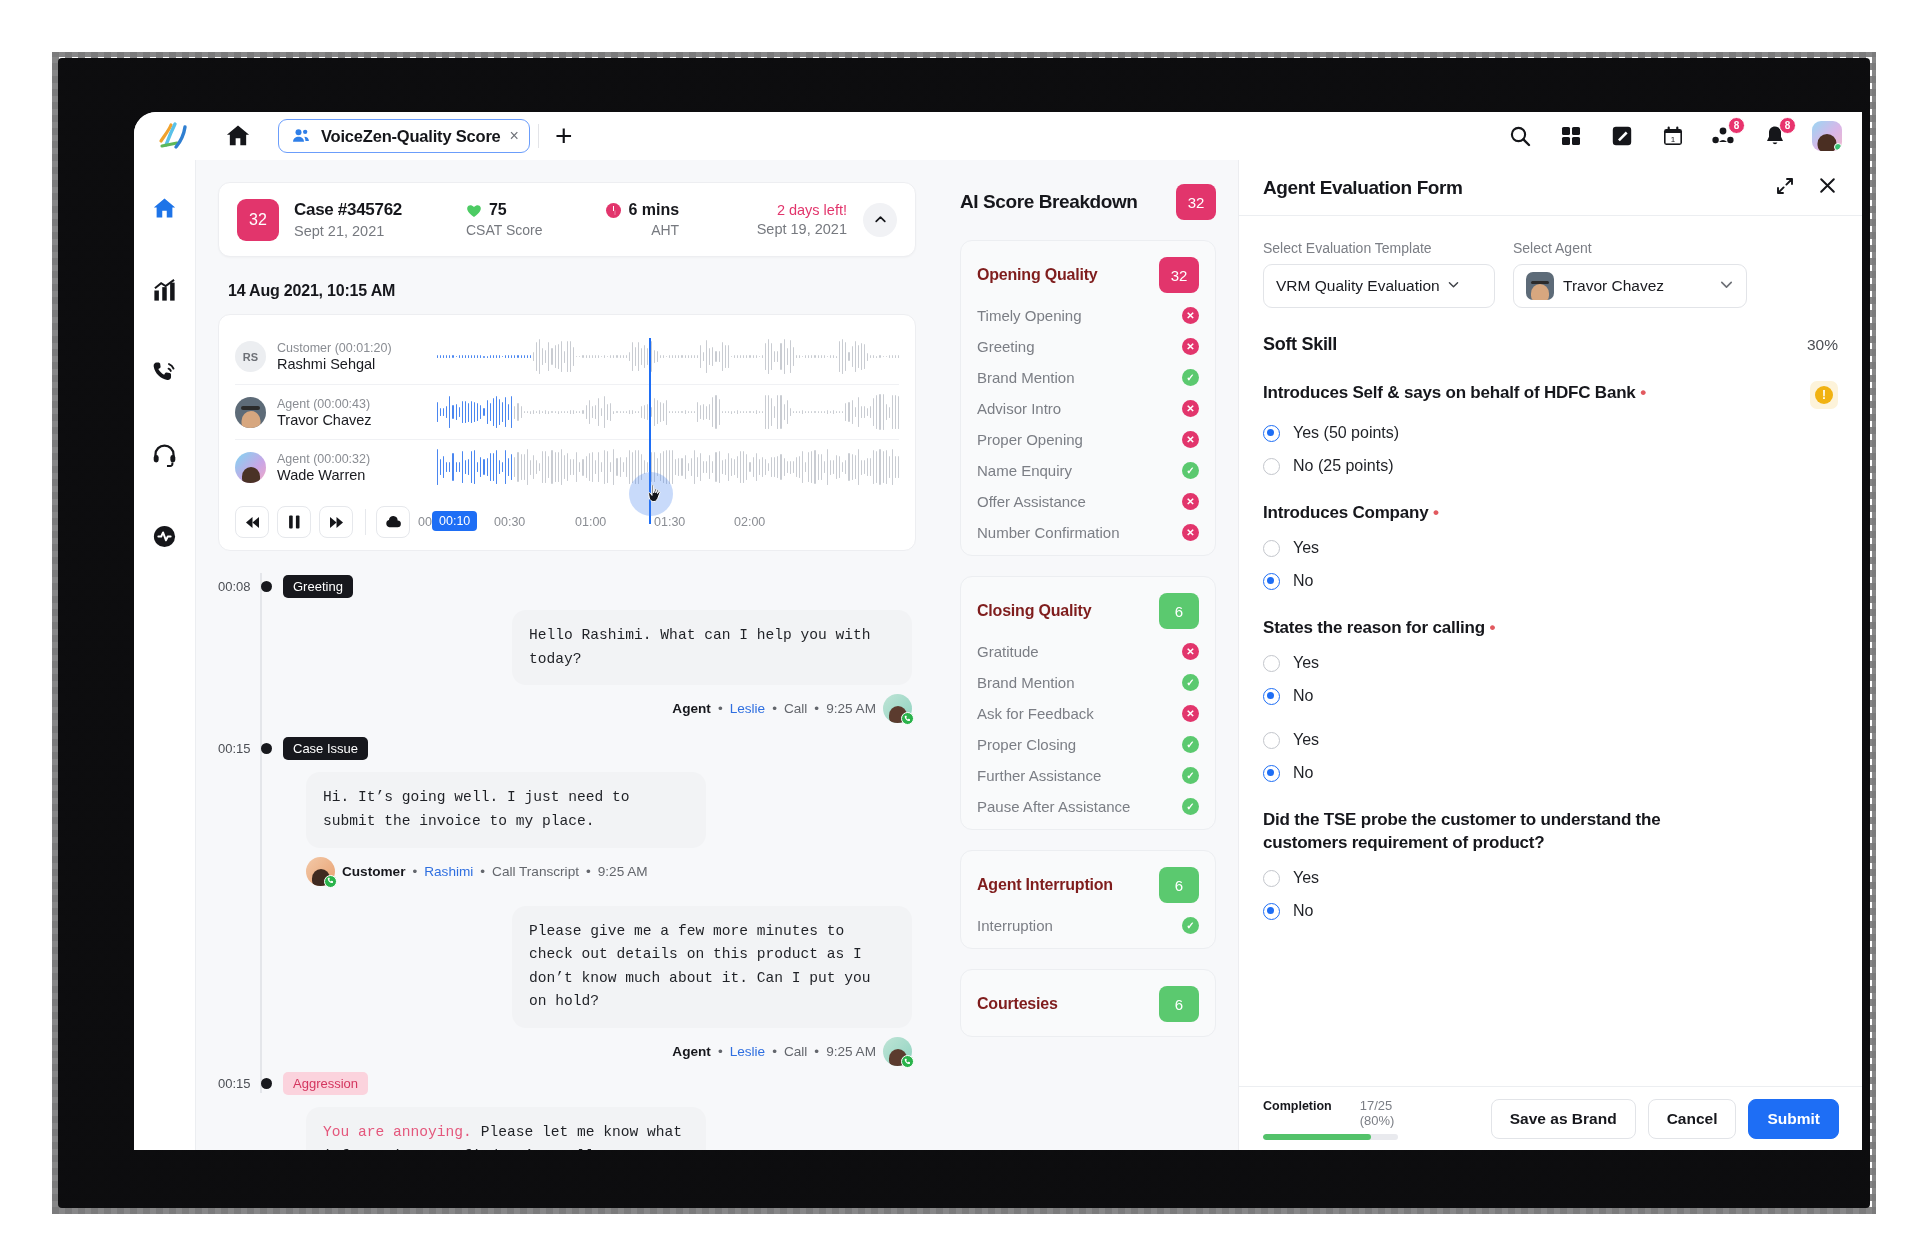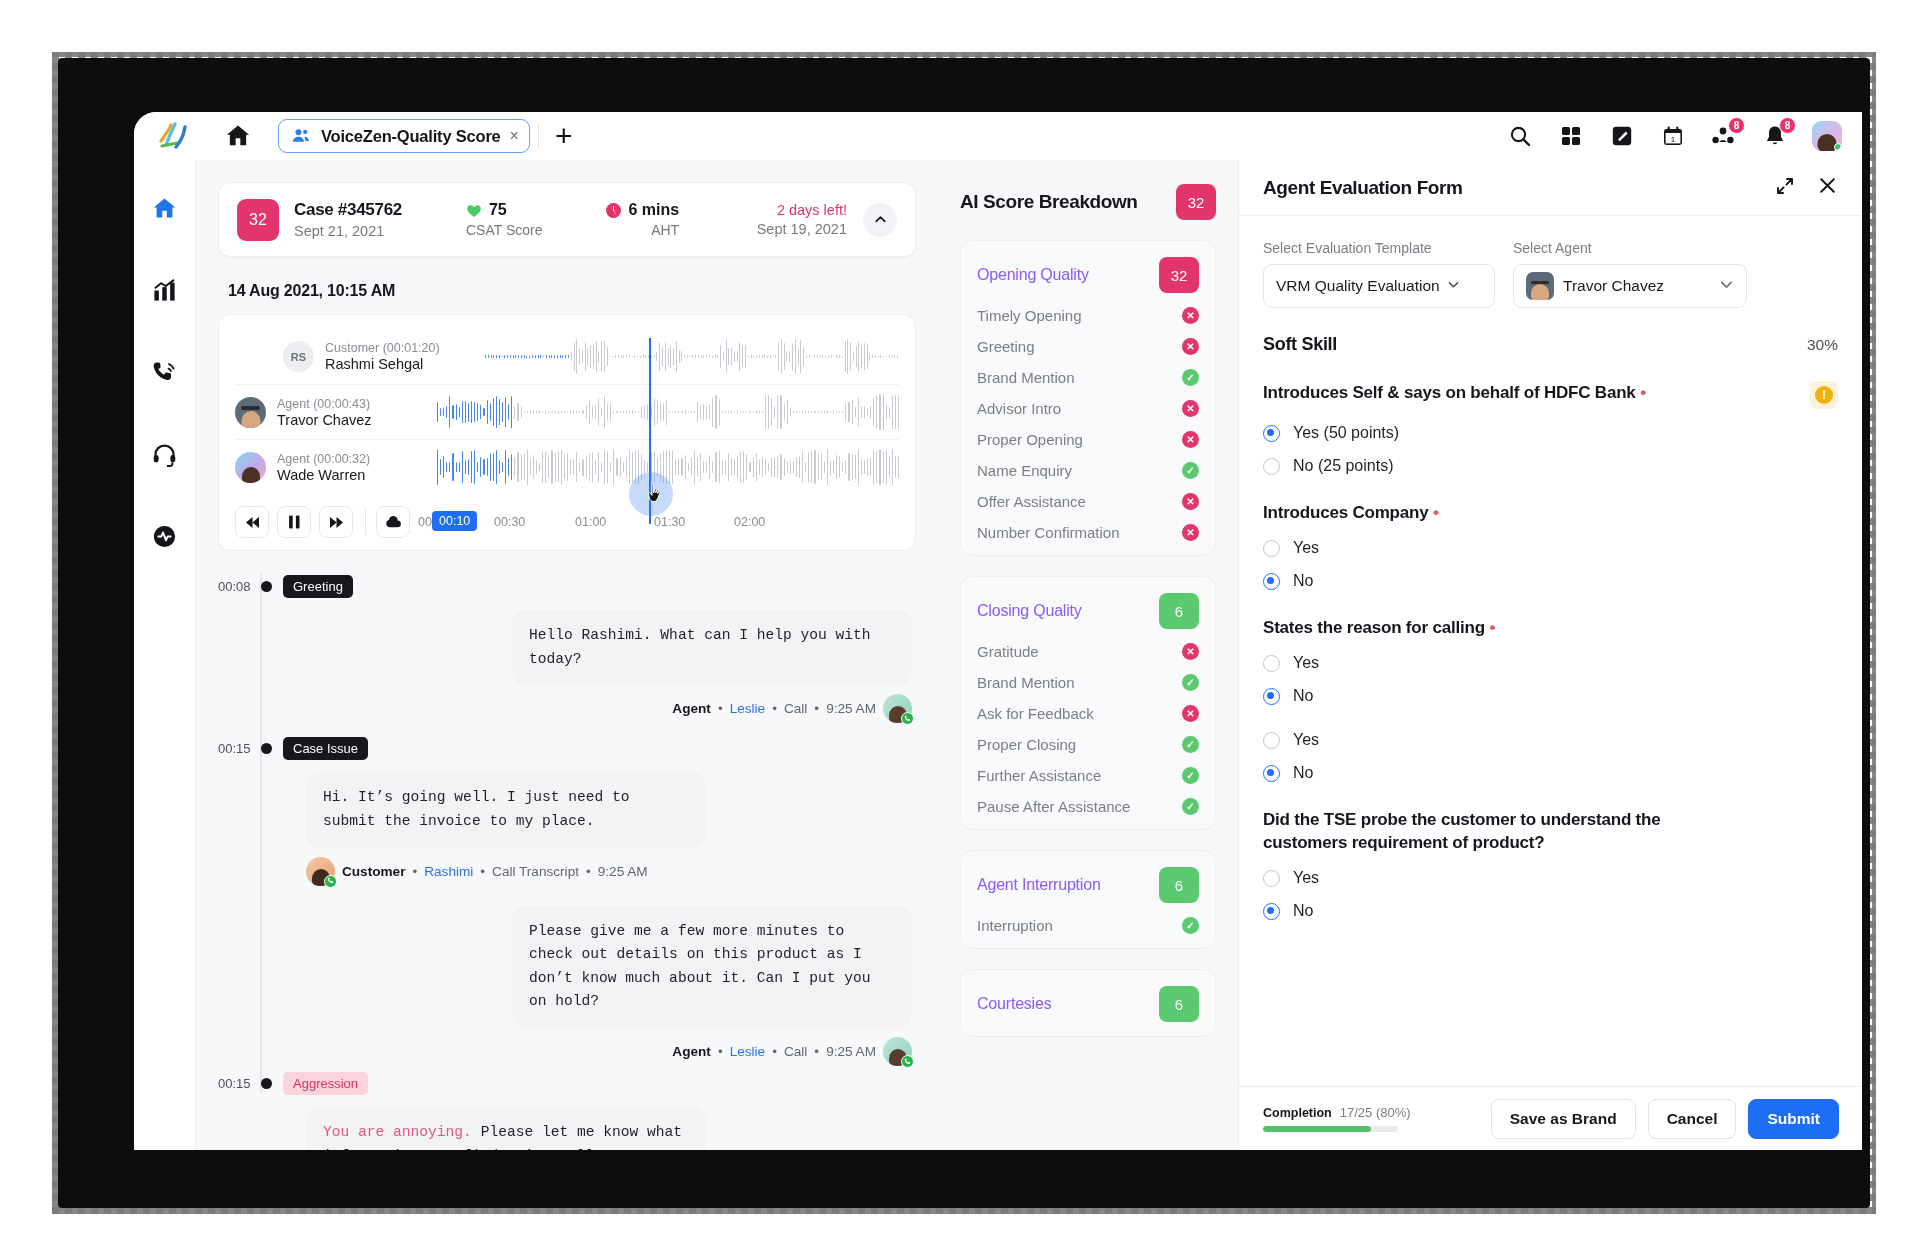--- a/index.html
+++ b/index.html
@@ -120,21 +120,21 @@
   .datestamp { margin: 25px 0 0 32px; font-size: 16px; font-weight: 700; color: #16171c; letter-spacing: -.2px;}
 
   .player {
     margin: 14px 22px 0 22px; background: #fff; border: 1px solid #edeef1; border-radius: 12px;
     padding: 14px 16px 12px 16px; position: relative;
   }
   .track { display: flex; align-items: center; height: 55px; }
   .track + .track { border-top: 1px solid #f0f1f4; }
   .tr-avatar { width: 31px; height: 31px; border-radius: 50%; overflow: hidden; position: relative; flex: none;}
   .tr-avatar.ini { background: #eceef1; color: #6d7076; font-size: 11px; font-weight: 600;
-                   display:flex; align-items:center; justify-content:center;margin-left:48px; }
+                   display:flex; align-items:center; justify-content:center; }
   .tr-names { margin-left: 11px; width: 160px; }
   .tr-role { font-size: 12.5px; color: #8a8d93; }
   .tr-name { font-size: 14.5px; color: #1a1b20; margin-top: 1px; }
   .wave { flex: 1; height: 40px; display: flex; align-items: center; gap: 2px; overflow: hidden;}
   .wave i { display: block; width: 2px; border-radius: 1px; background: #c9ccd2; }
   .wave i.b { background: #4a86f0; }
 
   .controls { display: flex; align-items: center; margin-top: 12px; }
   .ctl {
     width: 34px; height: 32px; border: 1px solid #e6e8ec; border-radius: 8px; background: #fff;
@@ -199,21 +199,21 @@
     min-width: 40px; height: 36px; border-radius: 8px; color: #fff; font-size: 15px;
     display: flex; align-items: center; justify-content: center; font-weight: 500;
   }
   .chip.pink { background: #e2356c; }
   .chip.green { background: #5bc96f; }
   .ai-card {
     margin-top: 20px; background: #f9fafb; border: 1px solid #eceef1; border-radius: 12px;
     padding: 16px 16px 14px 16px;
   }
   .ai-card-head { display: flex; align-items: center; justify-content: space-between; }
-  .ai-card-title { font-size: 16px; font-weight: 400; color: #8b5cf6; letter-spacing: -.2px;}
+  .ai-card-title { font-size: 16px; font-weight: 700; color: #7f1d1d; letter-spacing: -.2px;}
   .ai-row {
     display: flex; align-items: center; justify-content: space-between;
     margin-top: 14px; font-size: 15px; color: #7b7e85;
   }
   .mark { width: 17px; height: 17px; border-radius: 50%; display:flex;align-items:center;justify-content:center;
           font-size: 10px; color:#fff; font-weight: 700; }
   .mark.ok { background: #5bc96f; }
   .mark.no { background: #e2356c; }
 
   
@@ -264,21 +264,21 @@
     content: ""; position: absolute; left: 3.1px; top: 3.1px; width: 7.2px; height: 7.2px;
     border-radius: 50%; background: #1e6ef5;
   }
   .opt-label { font-size: 16px; color: #1f2126; }
   .ev-foot {
     position: absolute; left: 0; bottom: 0; width: 624px; height: 64px;
     border-top: 1px solid #eceef1; background: #fff;
     display: flex; align-items: center; padding: 0 24px;
   }
   .comp { width: 160px; }
-  .comp-line { display: flex; align-items: baseline; gap: 8px; }
+  .comp-line { display: flex; align-items: baseline; gap: 28px; }
   .comp-l { font-size: 12.5px; font-weight: 700; color: #16171c; }
   .comp-v { font-size: 13px; color: #7b7e85; }
   .comp-bar { margin-top: 6px; width: 135px; height: 6px; border-radius: 4px; background: #e9eaee; overflow:hidden;}
   .comp-fill { height: 6px; border-radius: 4px; background: #53c26a; }
   .foot-btns { margin-left: auto; display: flex; align-items: center; gap: 12px; }
   .btn {
     height: 40px; border-radius: 8px; display: flex; align-items: center; justify-content: center;
     padding: 0 18px; font-size: 15.5px; font-weight: 700; cursor: pointer;
     border: 1px solid #e2e4e8; background: #fff; color: #16171c;
   }

